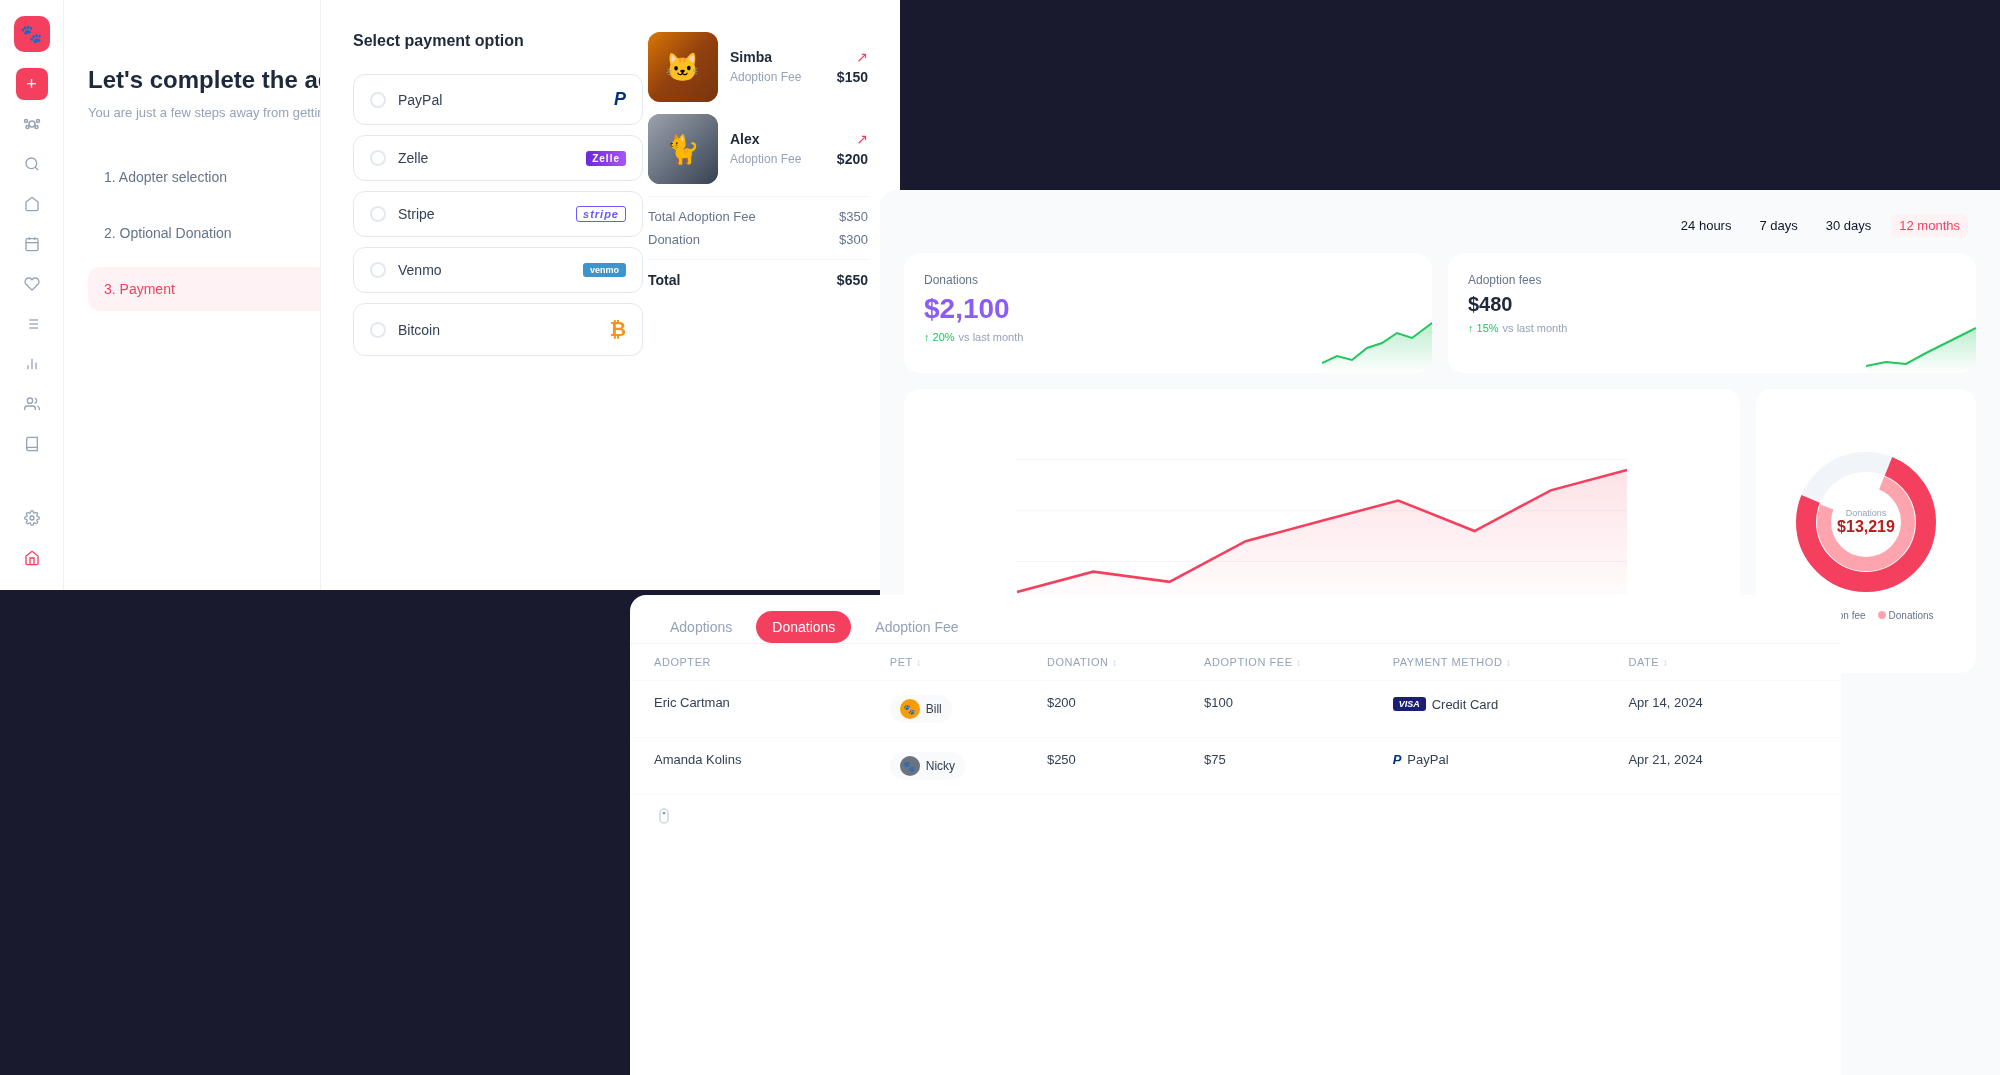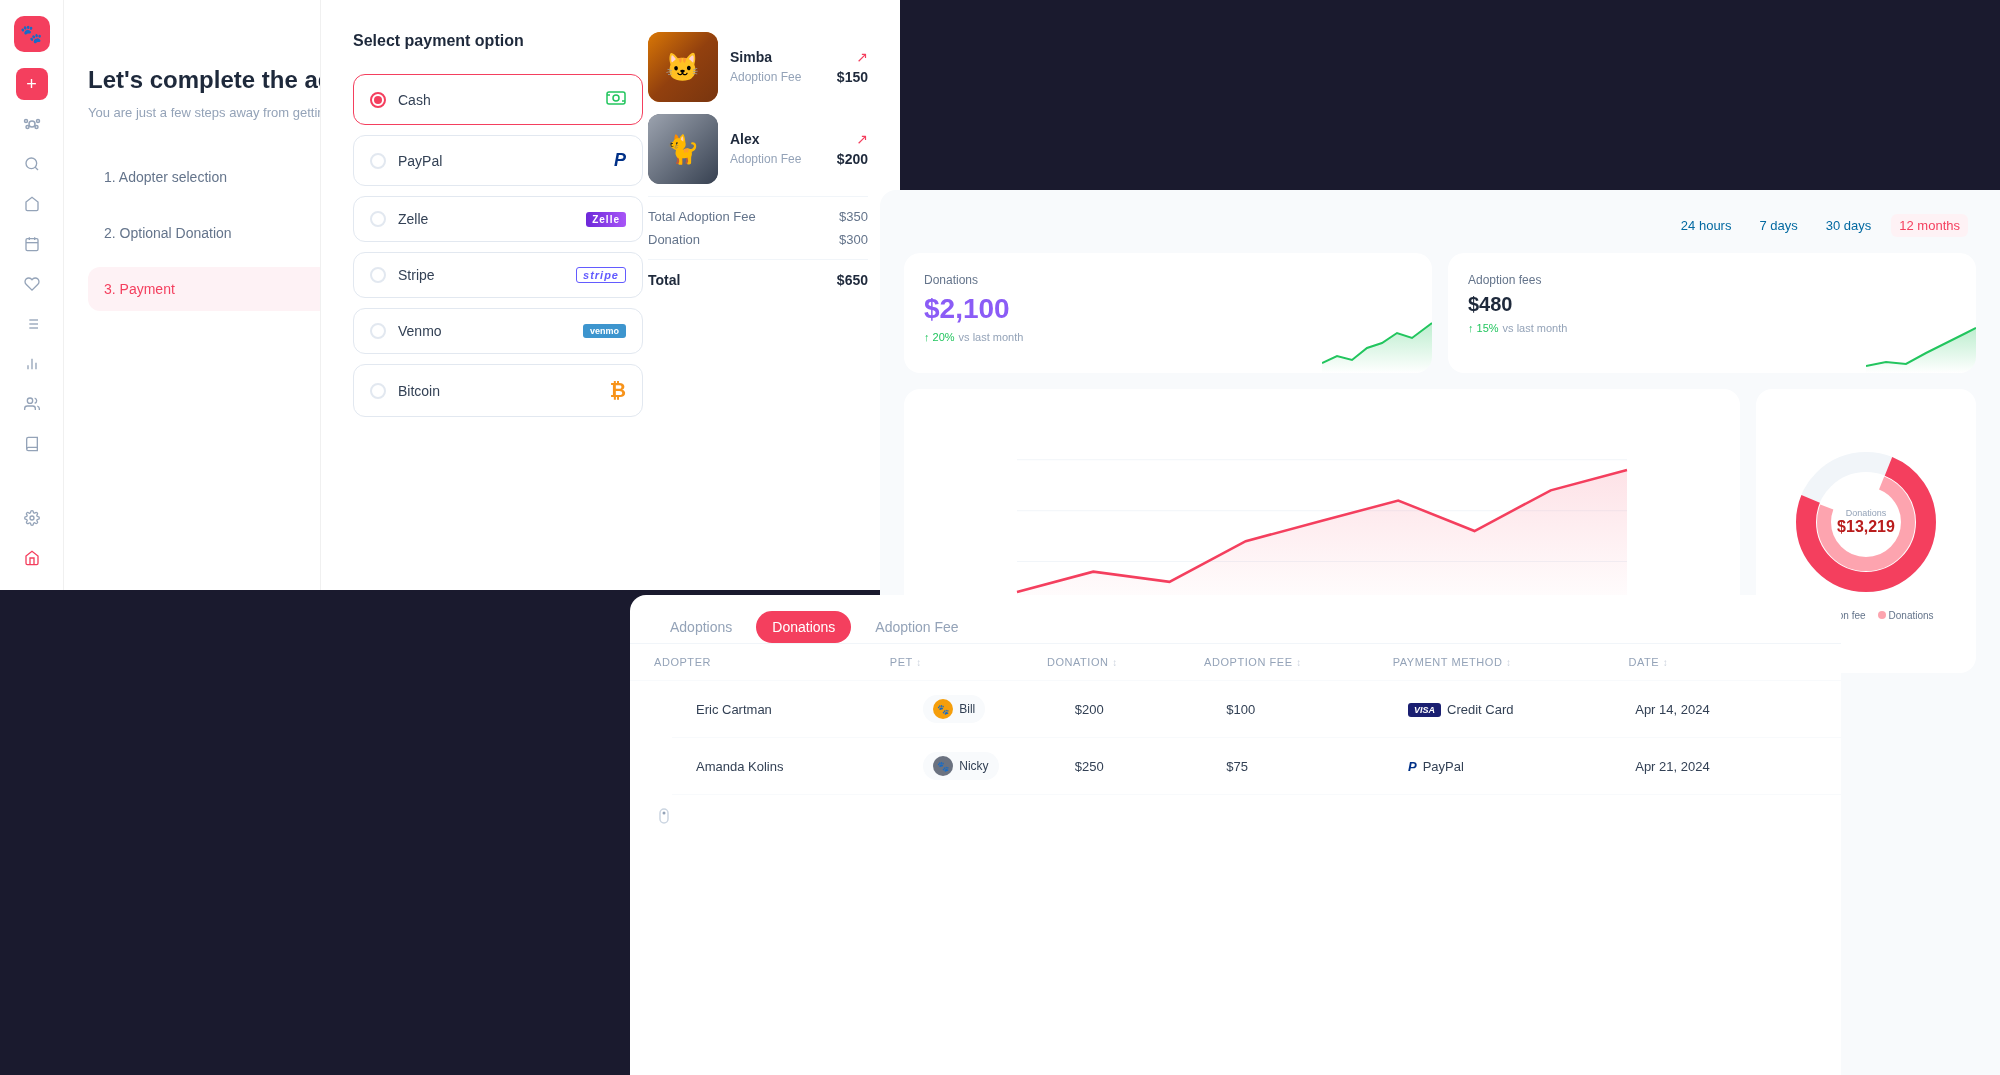--- a/index.html
+++ b/index.html
@@ -227,21 +227,21 @@
       display: flex;
       justify-content: flex-end;
       align-items: center;
       gap: 16px;
     }
     .time-filter {
       display: flex; gap: 12px;
       font-size: 13px;
     }
     .time-btn {
-      color: #0369a1; cursor: pointer; padding: 4px 8px; border-radius: 6px;
+      color: #0f172a; cursor: pointer; padding: 4px 8px; border-radius: 6px;
     }
     .time-btn.active {
       color: #f43f5e; background: #fef2f5; font-weight: 500;
     }
     .table-tabs {
       display: flex;
       gap: 0;
       padding: 16px 24px 0;
       border-bottom: 1px solid #f1f5f9;
     }
@@ -275,22 +275,20 @@
     .col-adoption-fee { flex: 1.2 !important; }
     .col-payment { flex: 1.5 !important; }
     .col-date { flex: 1.2 !important; }
 
     .table-row-data {
       display: flex;
       padding: 14px 24px;
       font-size: 13px;
       color: #334155;
       border-bottom: 1px solid #f8fafc;
-      align-items: center;
-      margin-left: 42px;
     }
     .pet-badge {
       display: inline-flex;
       align-items: center;
       gap: 6px;
       background: #f8fafc;
       border-radius: 20px;
       padding: 4px 10px;
       font-size: 12px;
     }
@@ -448,34 +446,20 @@
       </svg>
     </div>
   </div>
 </div>
 
 <div class="center-panel">
   <div class="payment-title">Select payment option</div>
 
   <div style="width: 290px;">
 
-    <div class="payment-option selected">
-      <div class="payment-option-left">
-        <div class="radio checked"></div>
-        <span class="payment-label">Cash</span>
-      </div>
-      <span class="payment-icon cash">
-        <svg width="20" height="14" viewBox="0 0 20 14" fill="none">
-          <rect x="1" y="1" width="18" height="12" rx="2" stroke="#22c55e" stroke-width="1.5"></rect>
-          <circle cx="10" cy="7" r="3" stroke="#22c55e" stroke-width="1.5"></circle>
-          <line x1="1" y1="4" x2="4" y2="4" stroke="#22c55e" stroke-width="1.5"></line>
-          <line x1="16" y1="10" x2="19" y2="10" stroke="#22c55e" stroke-width="1.5"></line>
-        </svg>
-      </span>
-    </div>
 
     <div class="payment-option">
       <div class="payment-option-left">
         <div class="radio"></div>
         <span class="payment-label">PayPal</span>
       </div>
       <span class="payment-icon paypal" style="color:#003087; font-weight:900; font-size:18px; font-style:italic;">P</span>
     </div>
 
     <div class="payment-option">

